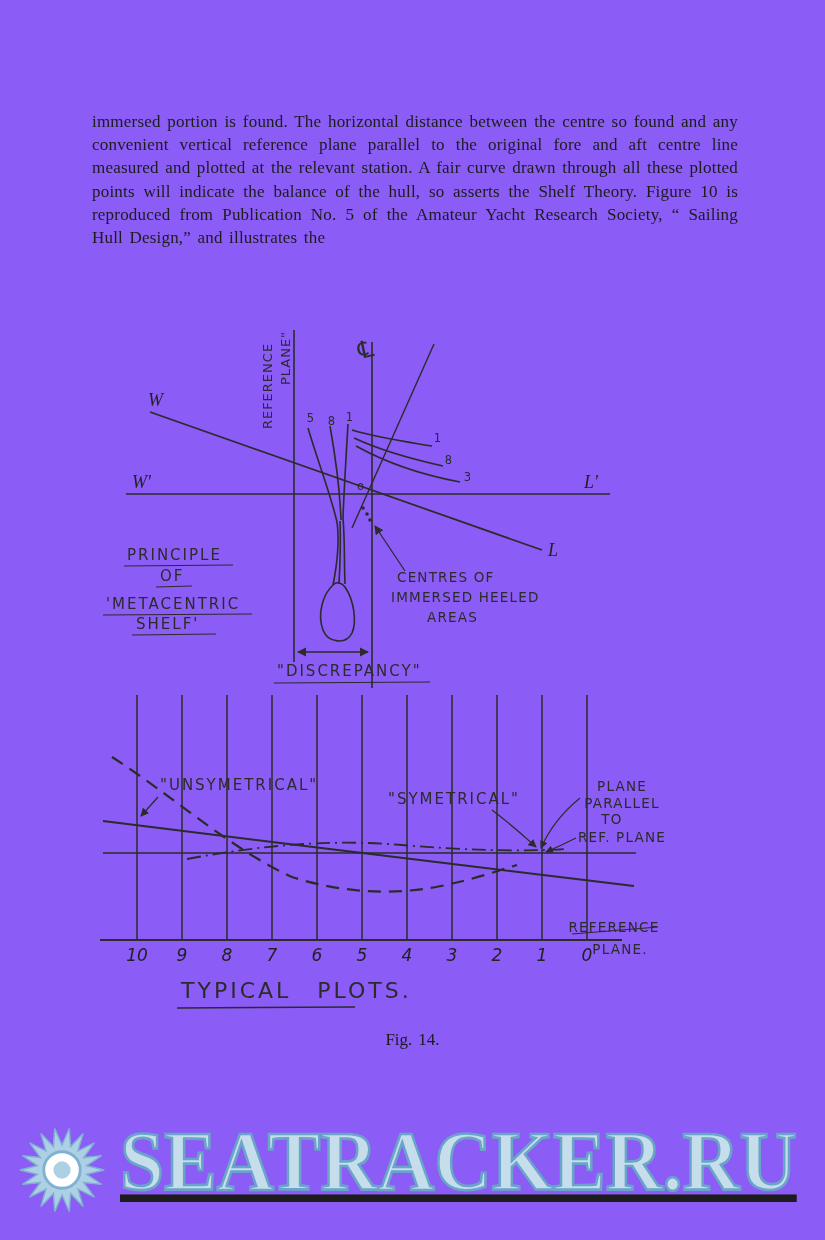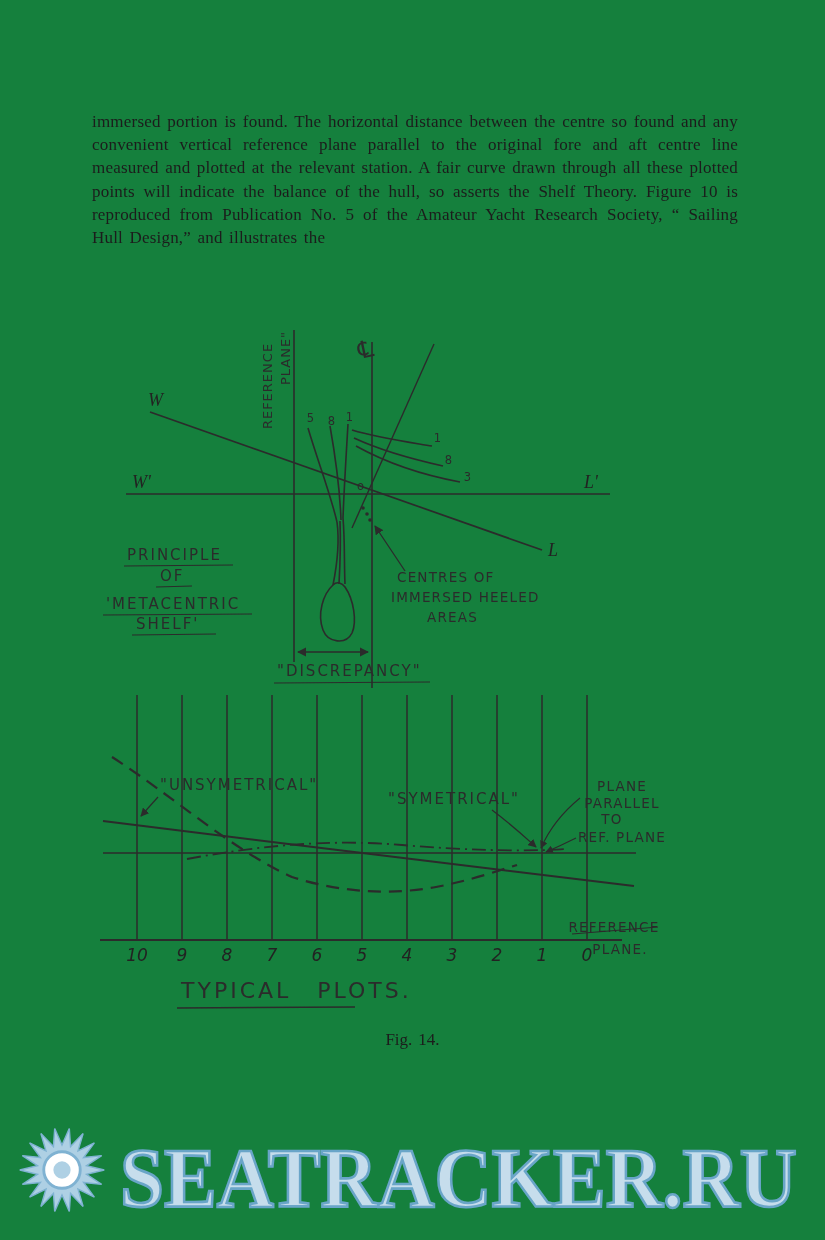--- a/index.html
+++ b/index.html
@@ -1,20 +1,20 @@
 <!DOCTYPE html>
 <html><head>
 <meta charset="utf-8">
 <style>
   html,body{margin:0;padding:0;background:#e8e8e8;}
   .page{
     position:relative;
     width:825px;height:1240px;
     margin:0 auto;
-    background:#15803d;
+    background:#8b5cf6;
     overflow:hidden;
     font-family:"Liberation Serif",serif;
     color:#1c1c1c;
   }
   .body-text{
     position:absolute;
     left:92px;top:110px;width:646px;
     font-size:17px;line-height:23.2px;
     text-align:justify;
     letter-spacing:.2px;
@@ -36,22 +36,23 @@
     position:absolute;top:1030px;left:0;right:0;
     text-align:center;font-size:17px;
   }
   .caption .fig-italic{margin-right:6px;}
   .page-num{
     position:absolute;top:1072px;left:0;right:0;
     text-align:center;font-size:17px;
   }
   .watermark{
     position:absolute;left:14px;bottom:22px;right:0;
-    display:flex;align-items:flex-end;gap:10px;
+    display:flex;align-items:flex-start;gap:10px;
     pointer-events:none;
+    text-decoration:underline;
   }
   .wm-text{
     font-family:"Liberation Serif",serif;
     font-weight:bold;
     font-size:79px;
     letter-spacing:0px;
     white-space:nowrap;
     color:#c6ddec;
     -webkit-text-stroke:2.5px #69a5c8;
     line-height:1;

